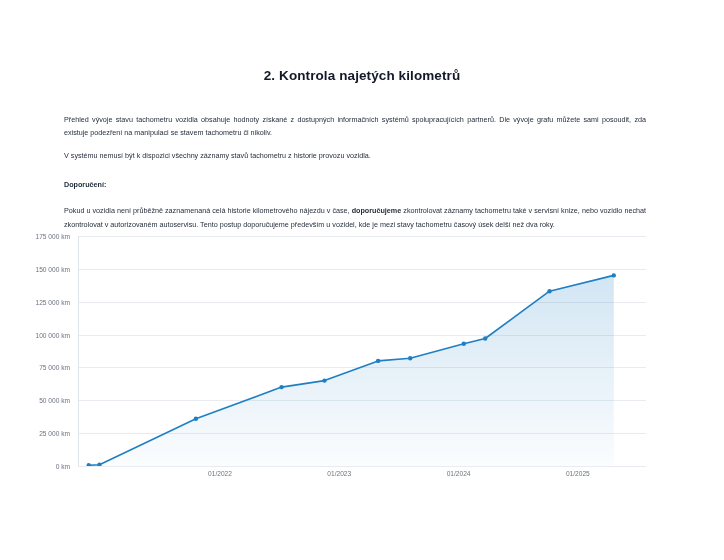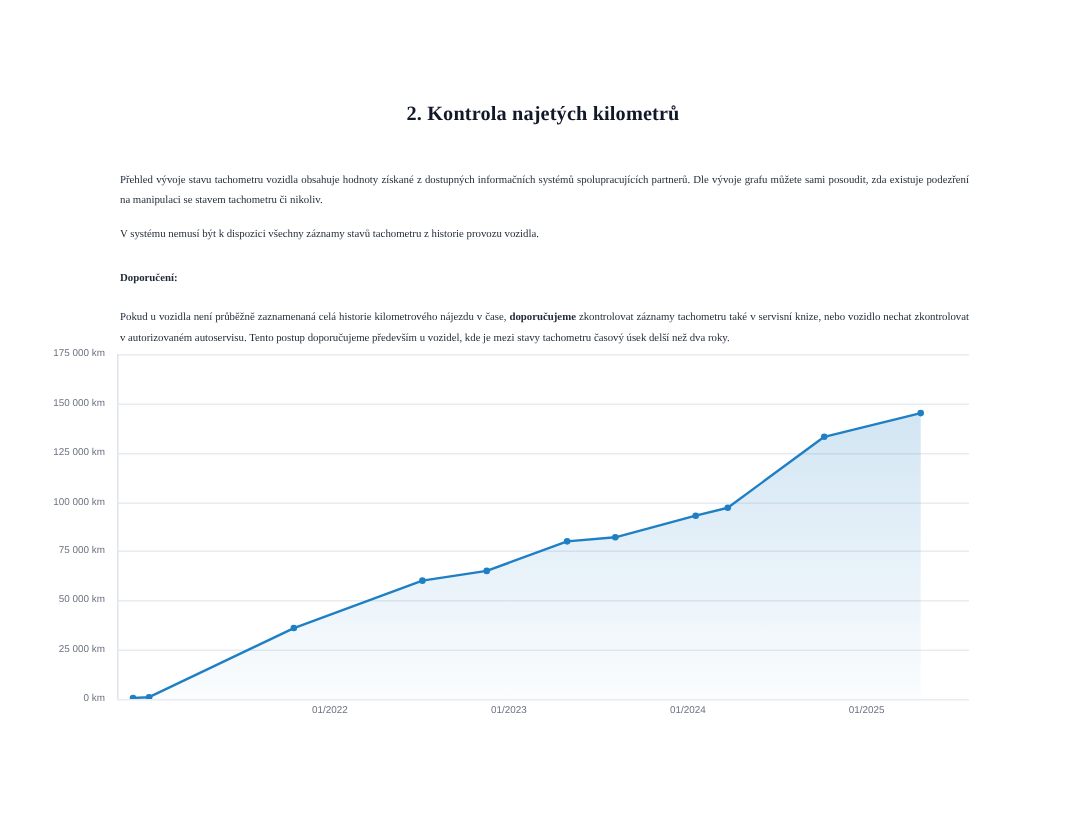--- a/index.html
+++ b/index.html
@@ -18,33 +18,32 @@
     position: relative;
     width: 724px;
     height: 560px;
     background: #fff;
   }
   .content {
     position: absolute;
     left: 0;
     top: 0;
     width: 724px;
-    font-family: Liberation Serif, serif;
   }
   .title {
     text-align: center;
     font-size: 13.5px;
     font-weight: 700;
     color: #111827;
     margin: 68px 0 0 0;
     letter-spacing: 0.1px;
   }
   .body-text {
     margin: 0;
-    padding: 0 78px 0 80px;
+    padding: 0 78px 0 64px;
     font-size: 7.2px;
     line-height: 1.85;
     color: #1f2937;
     text-align: justify;
   }
   .p1 { margin-top: 30px; }
   .lead { margin-top: 16px; font-weight: 700; font-size: 7.2px; }
   .p2 { margin-top: 9px; }
   .p3 { margin-top: 13px; }
   .hl { font-weight: 700; }

